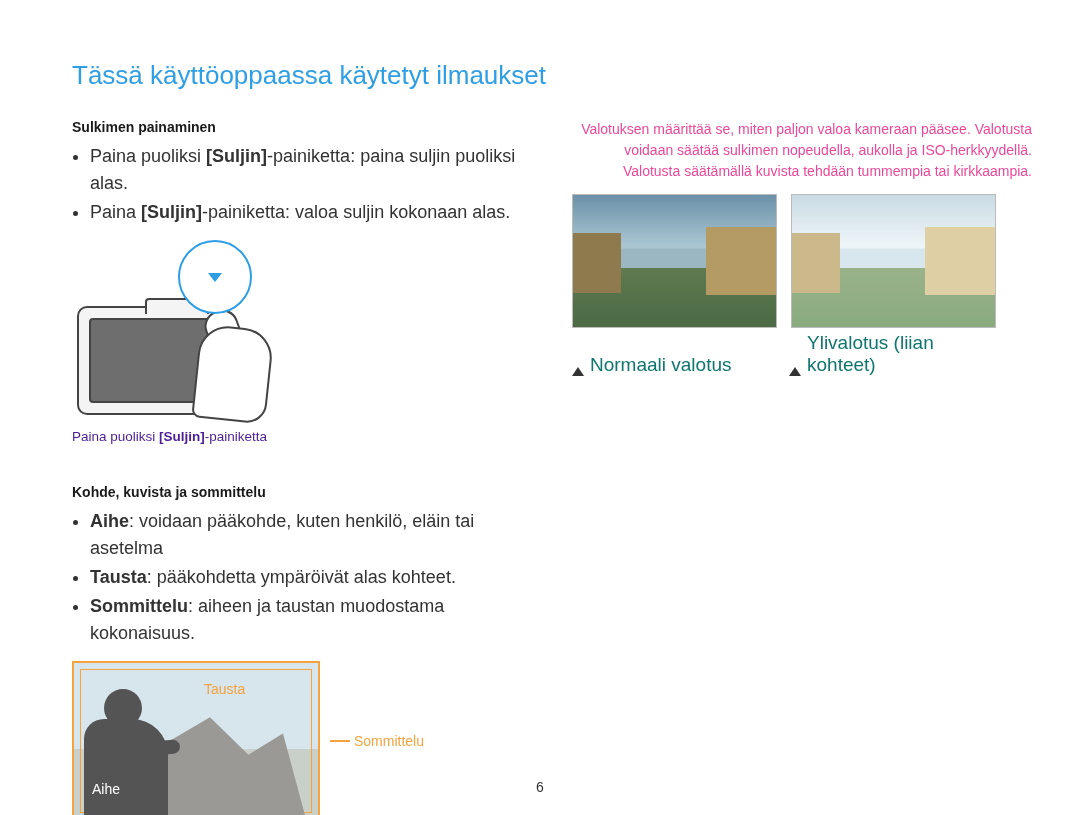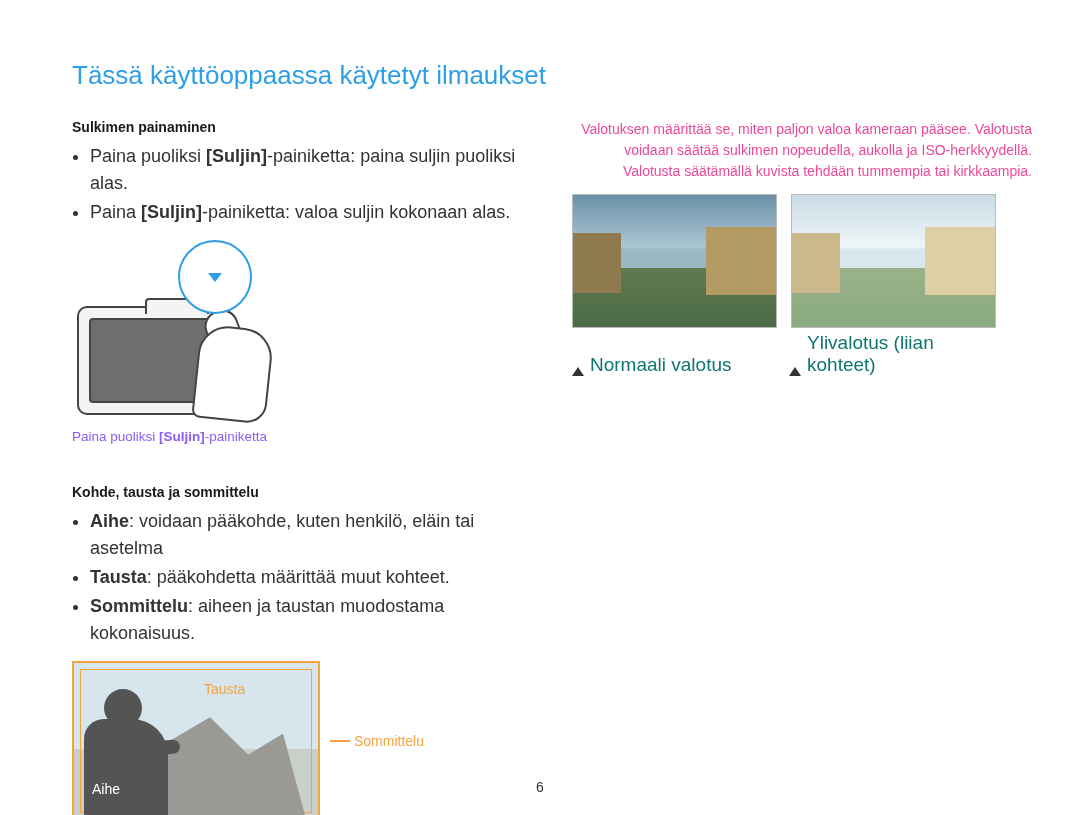--- a/index.html
+++ b/index.html
@@ -161,21 +161,21 @@
     width: 30px;
     height: 60px;
     background: #fff;
     border: 2px solid #444;
     border-radius: 16px 16px 10px 10px;
     transform: rotate(-20deg);
   }
 
   .shutter-caption {
     font-size: 13.5px;
-    color: #8b5cf6;
+    color: #4c1d95;
     margin-top: 4px;
     white-space: nowrap;
   }
 
   
   .compo-wrap {
     display: flex;
     align-items: center;
     gap: 10px;
     margin-top: 14px;
@@ -361,27 +361,27 @@
           </div>
           <div class="shutter-caption">
             <span>Paina puoliksi </span><span class="bold">[Suljin]</span><span>-painiketta</span>
           </div>
         </div>
 
       </div>
 
       <div style="height:34px"></div>
 
-      <p class="subhead">Kohde, tausta ja sommittelu</p>
+      <p class="subhead">Kohde, kuvista ja sommittelu</p>
       <ul class="bullets">
         <li>
           <span class="bold">Aihe</span><span>: voidaan pääkohde, kuten henkilö, eläin tai asetelma</span>
         </li>
         <li>
-          <span class="bold">Tausta</span><span>: pääkohdetta määrittää muut kohteet.</span>
+          <span class="bold">Tausta</span><span>: pääkohdetta ympäröivät alas kohteet.</span>
         </li>
         <li>
           <span class="bold">Sommittelu</span><span>: aiheen ja taustan muodostama kokonaisuus.</span>
         </li>
       </ul>
 
       <div class="compo-wrap">
         <div class="compo-fig">
           <div class="compo-inner"></div>
           <div class="mountain"></div>

